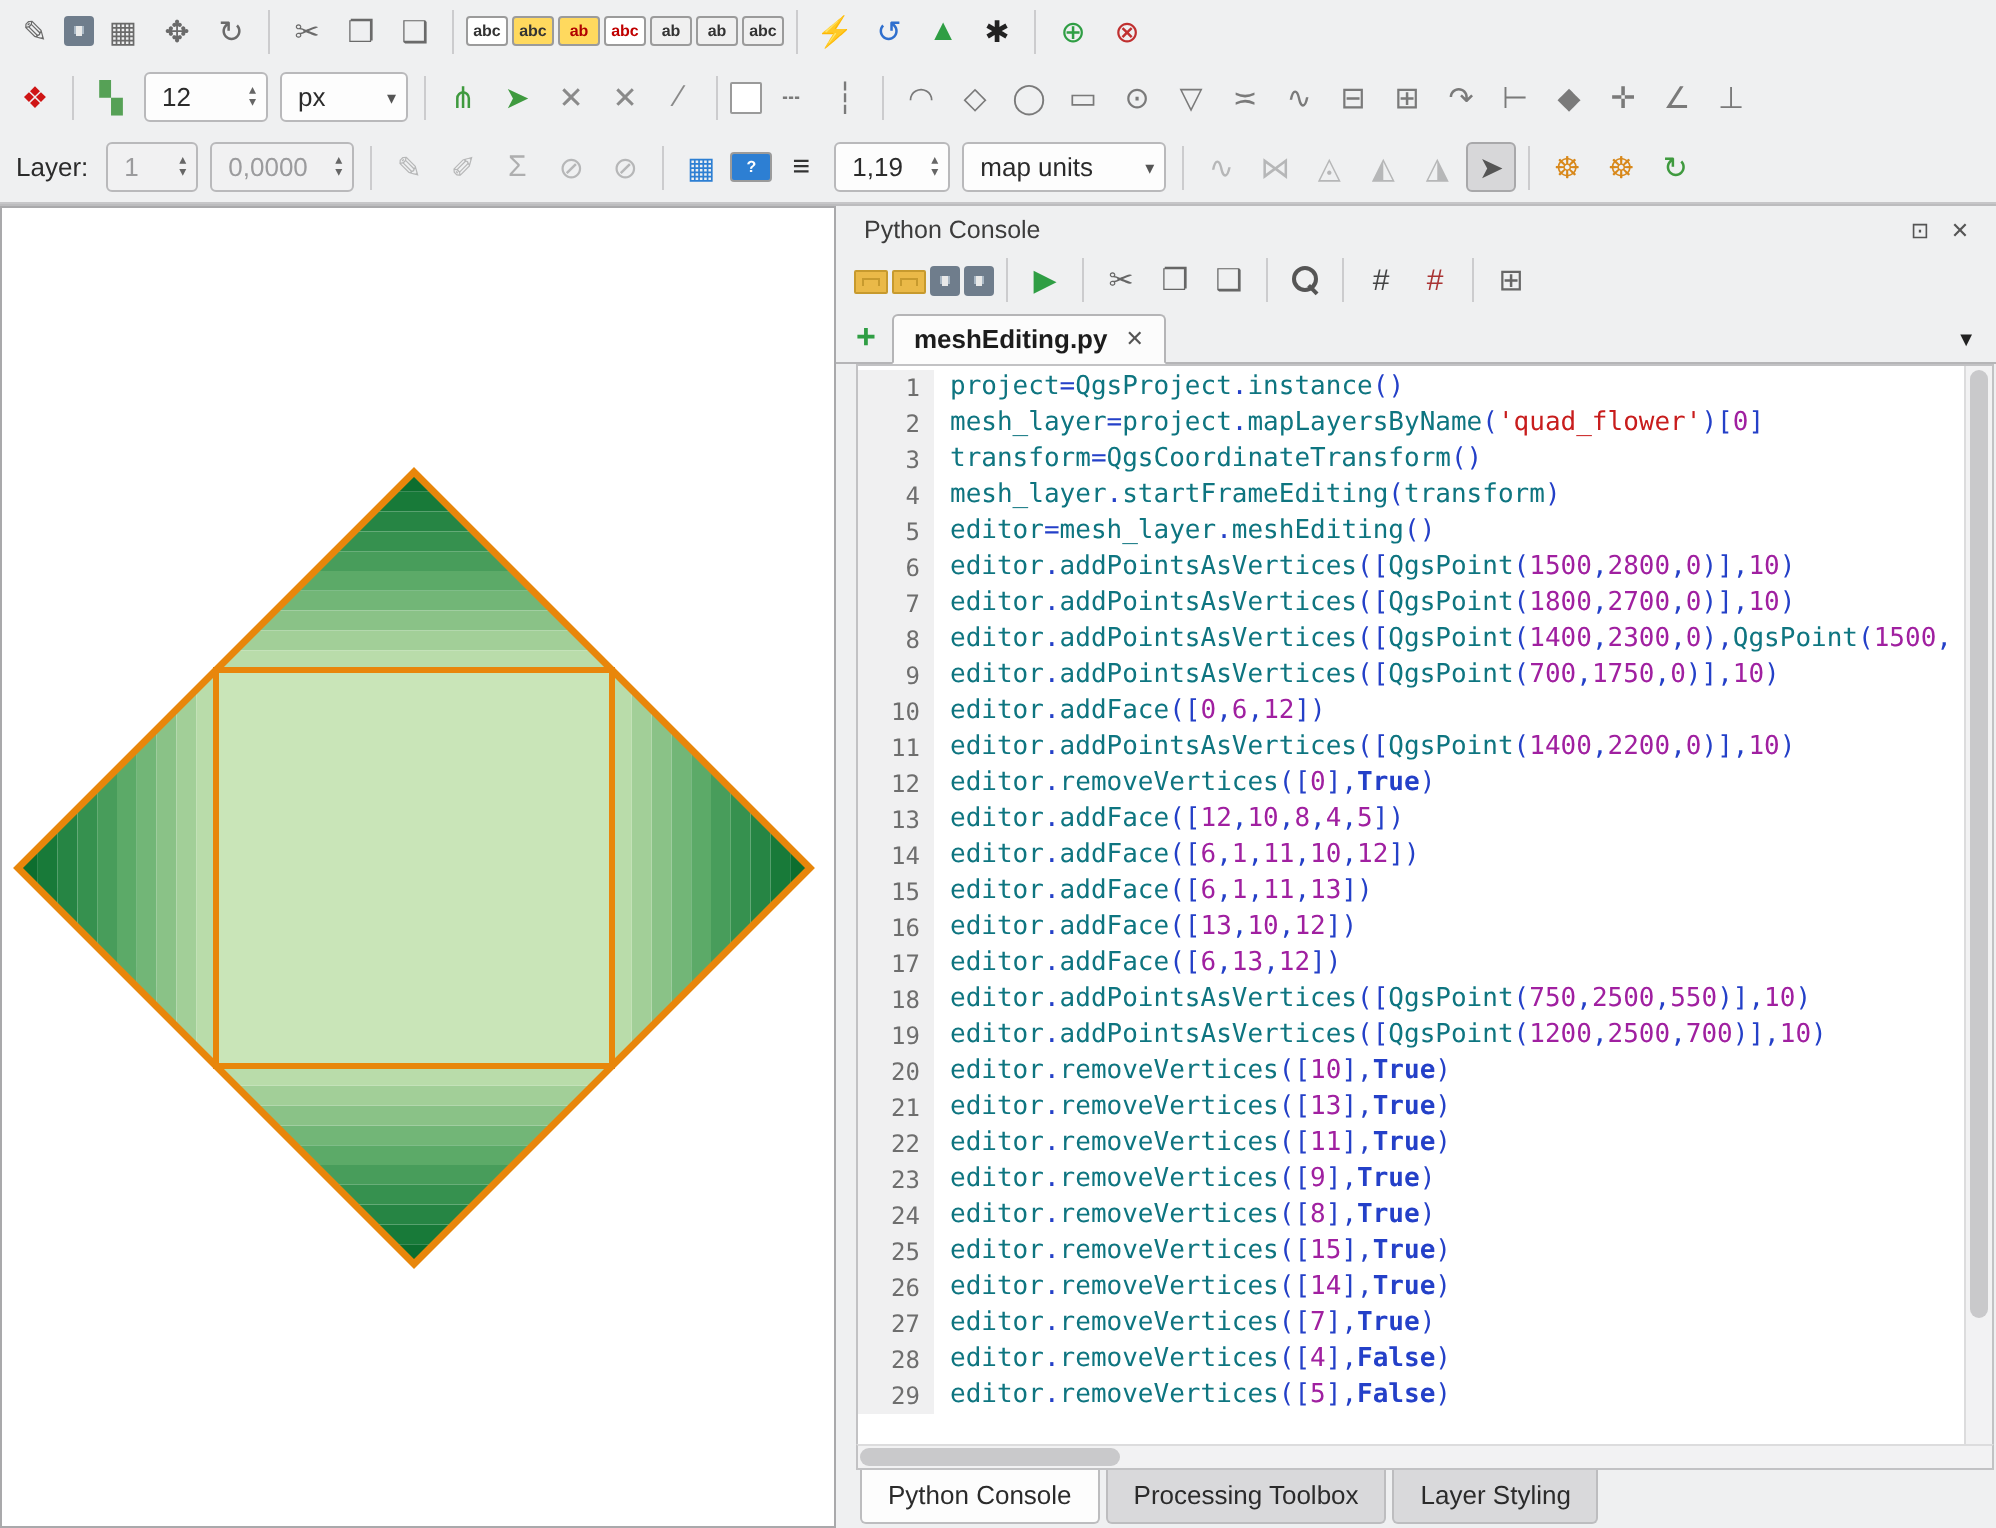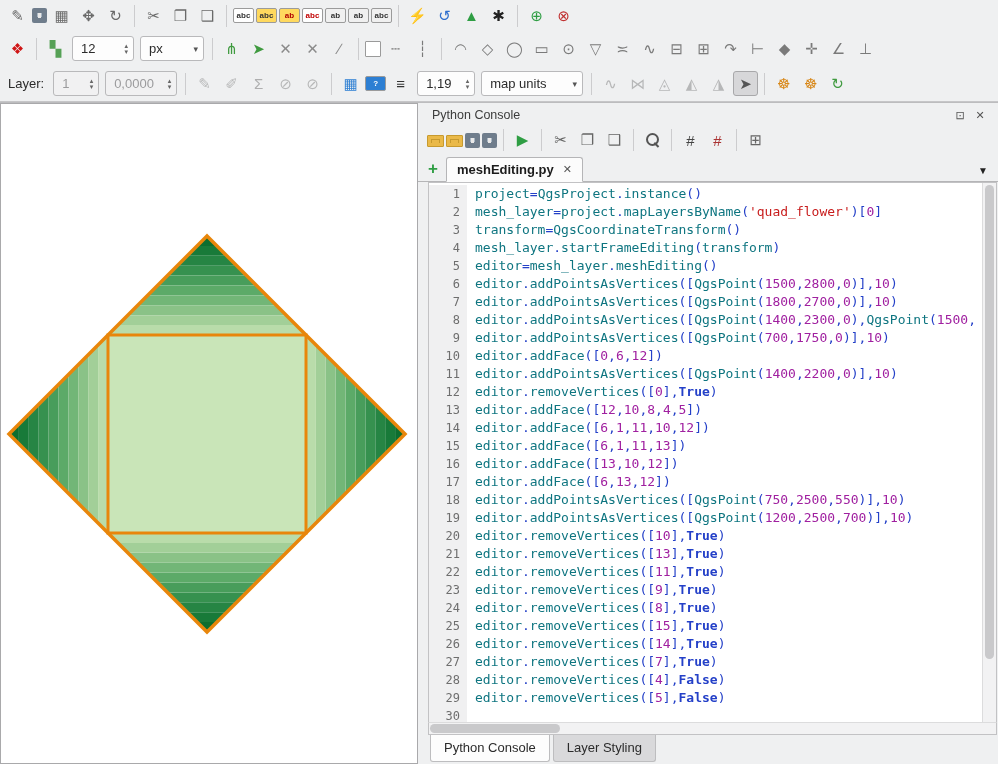--- a/index.html
+++ b/index.html
@@ -325,31 +325,31 @@
             <div class="code-row"><span class="ln">20</span><span class="cd"><span style="color:#0e7580">editor</span><span style="color:#2440c8">.</span><span style="color:#0e7580">removeVertices</span><span style="color:#2440c8">(</span><span style="color:#2440c8">[</span><span style="color:#a020a0">10</span><span style="color:#2440c8">]</span><span style="color:#2440c8">,</span><span style="color:#2440c8;font-weight:bold">True</span><span style="color:#2440c8">)</span></span></div>
             <div class="code-row"><span class="ln">21</span><span class="cd"><span style="color:#0e7580">editor</span><span style="color:#2440c8">.</span><span style="color:#0e7580">removeVertices</span><span style="color:#2440c8">(</span><span style="color:#2440c8">[</span><span style="color:#a020a0">13</span><span style="color:#2440c8">]</span><span style="color:#2440c8">,</span><span style="color:#2440c8;font-weight:bold">True</span><span style="color:#2440c8">)</span></span></div>
             <div class="code-row"><span class="ln">22</span><span class="cd"><span style="color:#0e7580">editor</span><span style="color:#2440c8">.</span><span style="color:#0e7580">removeVertices</span><span style="color:#2440c8">(</span><span style="color:#2440c8">[</span><span style="color:#a020a0">11</span><span style="color:#2440c8">]</span><span style="color:#2440c8">,</span><span style="color:#2440c8;font-weight:bold">True</span><span style="color:#2440c8">)</span></span></div>
             <div class="code-row"><span class="ln">23</span><span class="cd"><span style="color:#0e7580">editor</span><span style="color:#2440c8">.</span><span style="color:#0e7580">removeVertices</span><span style="color:#2440c8">(</span><span style="color:#2440c8">[</span><span style="color:#a020a0">9</span><span style="color:#2440c8">]</span><span style="color:#2440c8">,</span><span style="color:#2440c8;font-weight:bold">True</span><span style="color:#2440c8">)</span></span></div>
             <div class="code-row"><span class="ln">24</span><span class="cd"><span style="color:#0e7580">editor</span><span style="color:#2440c8">.</span><span style="color:#0e7580">removeVertices</span><span style="color:#2440c8">(</span><span style="color:#2440c8">[</span><span style="color:#a020a0">8</span><span style="color:#2440c8">]</span><span style="color:#2440c8">,</span><span style="color:#2440c8;font-weight:bold">True</span><span style="color:#2440c8">)</span></span></div>
             <div class="code-row"><span class="ln">25</span><span class="cd"><span style="color:#0e7580">editor</span><span style="color:#2440c8">.</span><span style="color:#0e7580">removeVertices</span><span style="color:#2440c8">(</span><span style="color:#2440c8">[</span><span style="color:#a020a0">15</span><span style="color:#2440c8">]</span><span style="color:#2440c8">,</span><span style="color:#2440c8;font-weight:bold">True</span><span style="color:#2440c8">)</span></span></div>
             <div class="code-row"><span class="ln">26</span><span class="cd"><span style="color:#0e7580">editor</span><span style="color:#2440c8">.</span><span style="color:#0e7580">removeVertices</span><span style="color:#2440c8">(</span><span style="color:#2440c8">[</span><span style="color:#a020a0">14</span><span style="color:#2440c8">]</span><span style="color:#2440c8">,</span><span style="color:#2440c8;font-weight:bold">True</span><span style="color:#2440c8">)</span></span></div>
             <div class="code-row"><span class="ln">27</span><span class="cd"><span style="color:#0e7580">editor</span><span style="color:#2440c8">.</span><span style="color:#0e7580">removeVertices</span><span style="color:#2440c8">(</span><span style="color:#2440c8">[</span><span style="color:#a020a0">7</span><span style="color:#2440c8">]</span><span style="color:#2440c8">,</span><span style="color:#2440c8;font-weight:bold">True</span><span style="color:#2440c8">)</span></span></div>
             <div class="code-row"><span class="ln">28</span><span class="cd"><span style="color:#0e7580">editor</span><span style="color:#2440c8">.</span><span style="color:#0e7580">removeVertices</span><span style="color:#2440c8">(</span><span style="color:#2440c8">[</span><span style="color:#a020a0">4</span><span style="color:#2440c8">]</span><span style="color:#2440c8">,</span><span style="color:#2440c8;font-weight:bold">False</span><span style="color:#2440c8">)</span></span></div>
             <div class="code-row"><span class="ln">29</span><span class="cd"><span style="color:#0e7580">editor</span><span style="color:#2440c8">.</span><span style="color:#0e7580">removeVertices</span><span style="color:#2440c8">(</span><span style="color:#2440c8">[</span><span style="color:#a020a0">5</span><span style="color:#2440c8">]</span><span style="color:#2440c8">,</span><span style="color:#2440c8;font-weight:bold">False</span><span style="color:#2440c8">)</span></span></div>
-            <div class="code-row"><span class="ln">30</span><span class="cd"></span></div>
           </div>
         <div class="vscroll">
           <div class="vthumb"></div>
         </div>
       </div>
 
       <div class="h-scrollbar">
         <div class="hthumb"></div>
       </div>
 
       <div class="bottom-tabs" id="bottom-tabs">
           <span class="btab active">Python Console</span>
+          <span class="btab">Processing Toolbox</span>
           <span class="btab">Layer Styling</span>
         </div>
     </div>
 
   </div>
 </div>
 
 </body></html>

